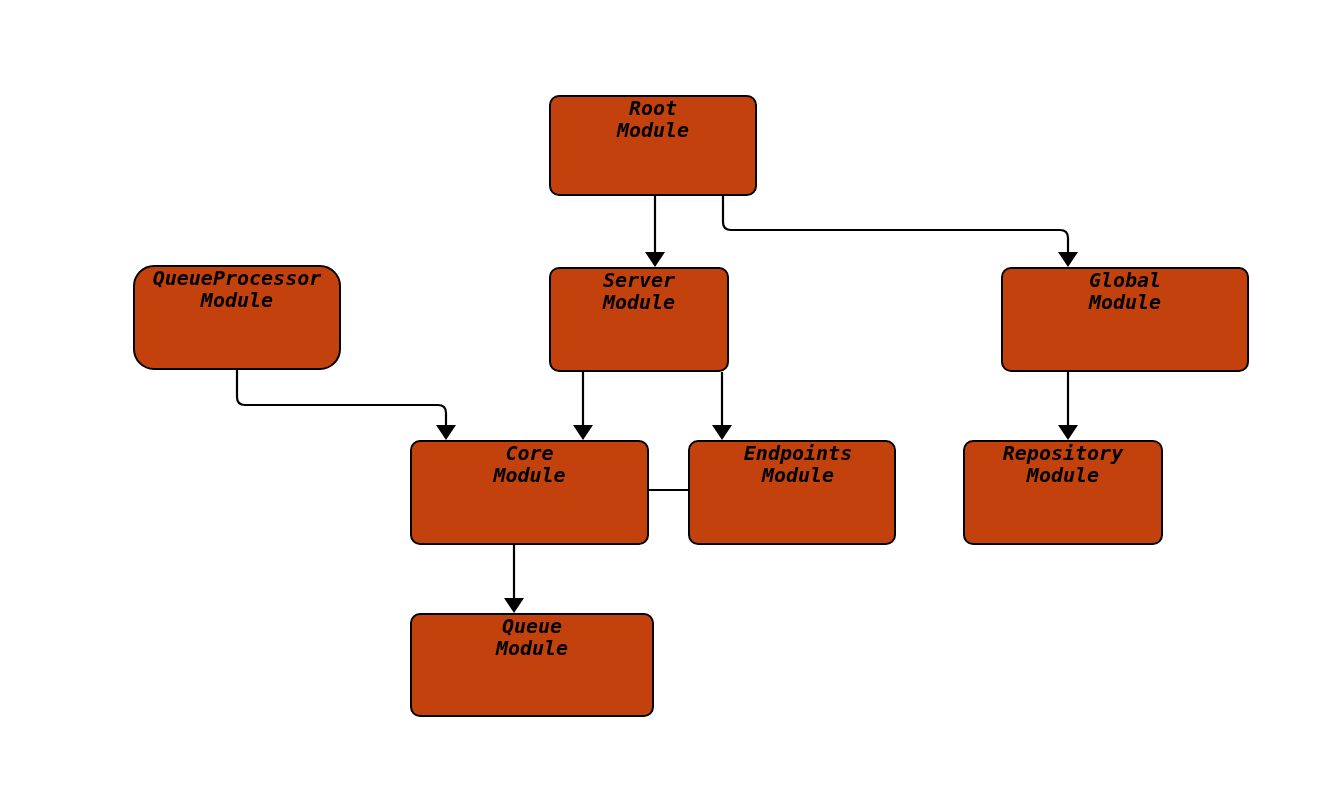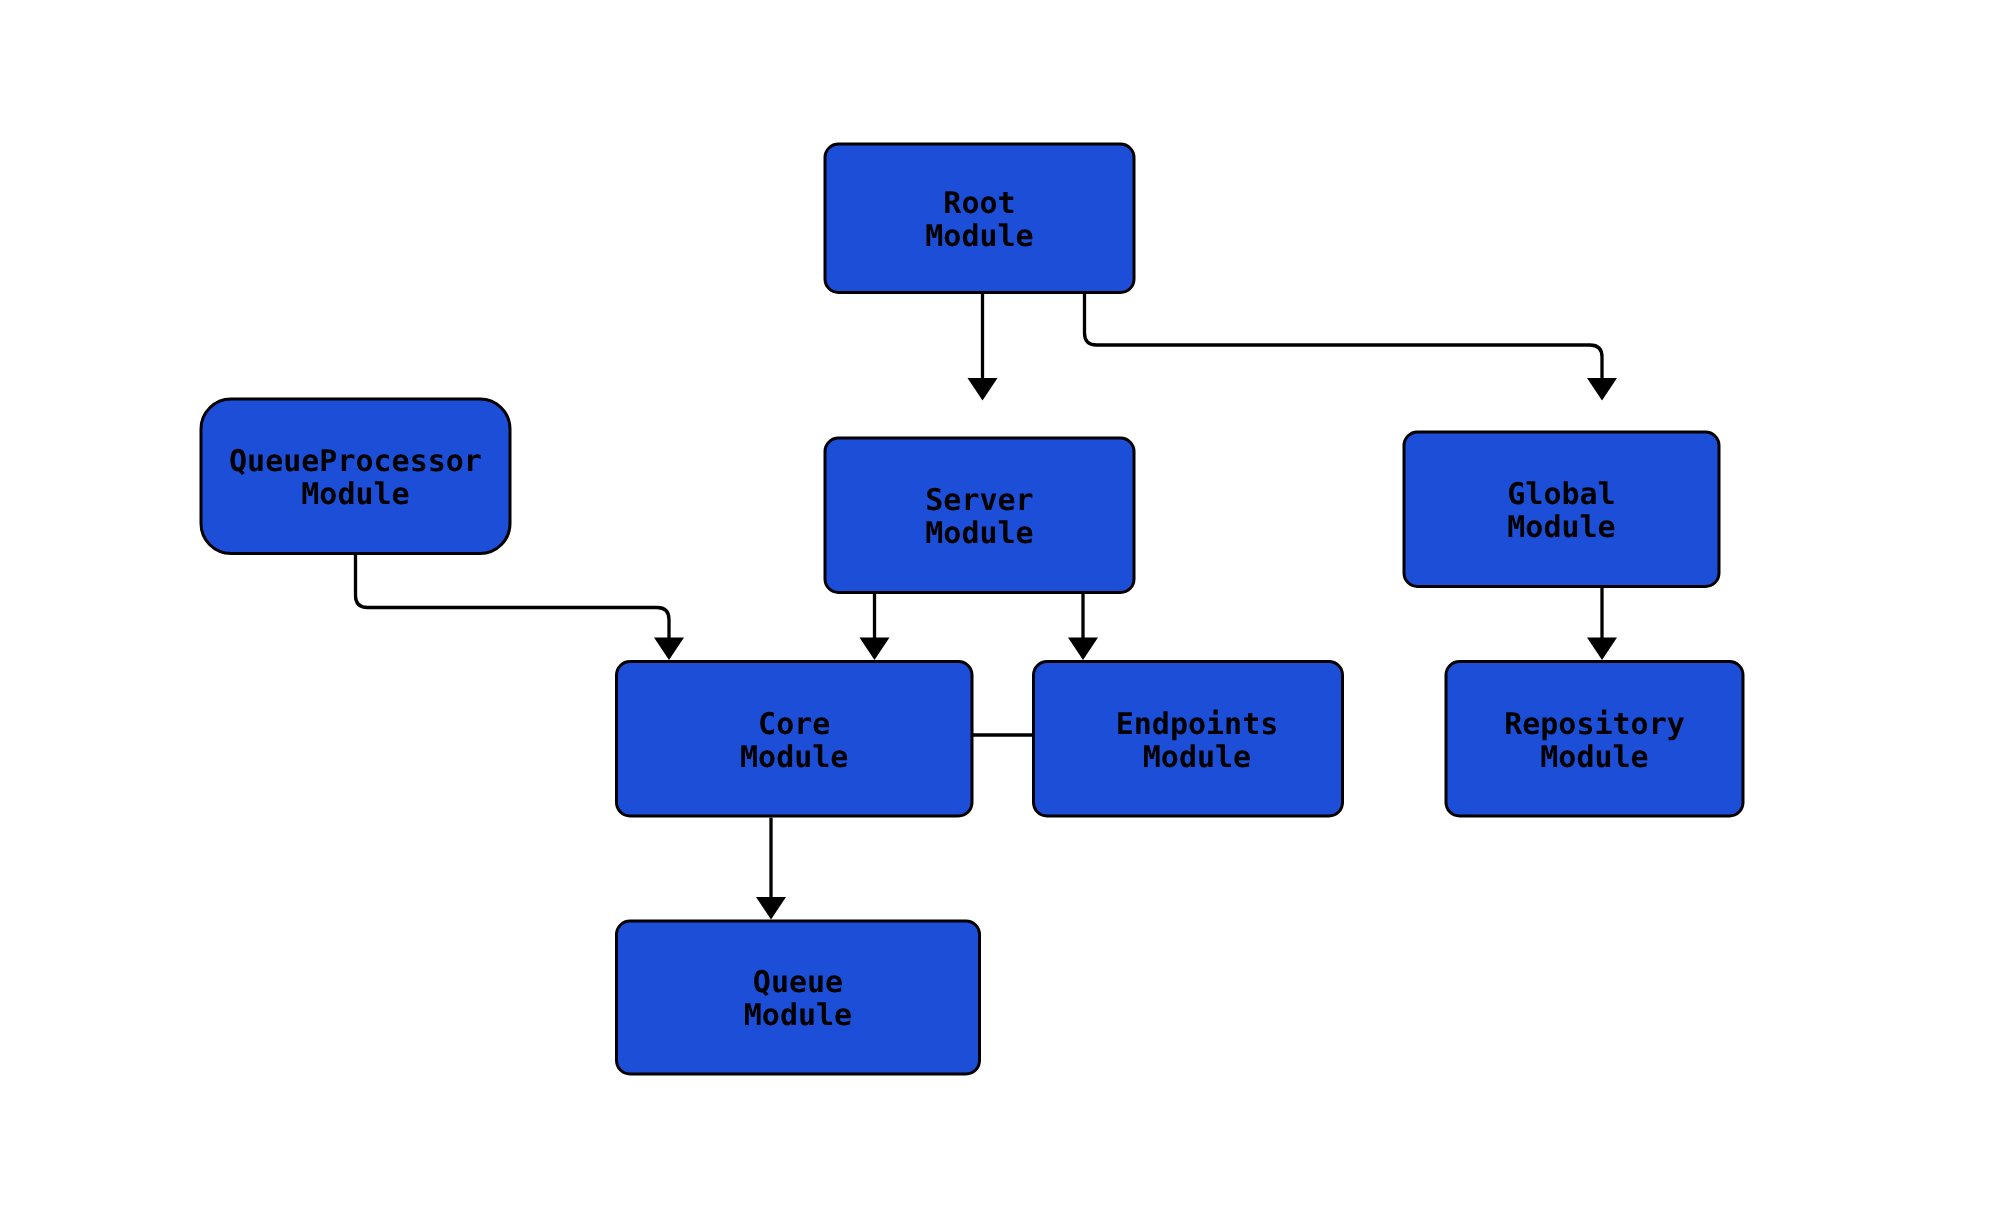--- a/index.html
+++ b/index.html
@@ -27,41 +27,41 @@
     stroke-width: 2.2;
     fill: none;
   }
   .edge-arrow {
     fill: #000000;
     stroke: none;
   }
   .node {
     position: absolute;
     box-sizing: border-box;
-    background: #1d4ed8;
+    background: #c2410c;
     border: 2.5px solid #000000;
     border-radius: 10px;
     display: flex;
-    align-items: center;
     justify-content: center;
+    font-style: italic;
   }
   .node-label {
     font-size: 20px;
     font-weight: bold;
     line-height: 22px;
     color: #000000;
     text-align: center;
     white-space: pre-line;
     letter-spacing: 0px;
   }
   
   .node-root          { left: 549px; top:  95px; width: 208px; height: 101px; }
-  .node-server        { left: 549px; top: 267px; width: 208px; height: 105px; margin-top: 24px; }
+  .node-server        { left: 549px; top: 267px; width: 180px; height: 105px; }
   .node-queueprocessor{ left: 133px; top: 265px; width: 208px; height: 105px; border-radius: 21px; }
-  .node-global        { left: 935px; top: 267px; width: 212px; height: 105px; margin-top: 20px; }
+  .node-global        { left: 1001px; top: 267px; width: 248px; height: 105px; }
   .node-core          { left: 410px; top: 440px; width: 239px; height: 105px; }
   .node-endpoints     { left: 688px; top: 440px; width: 208px; height: 105px; padding-left: 12px; }
   .node-repository    { left: 963px; top: 440px; width: 200px; height: 105px; }
   .node-queue         { left: 410px; top: 613px; width: 244px; height: 104px; }
 </style>
 </head>
 <body>
 
 <div class="canvas">
 

